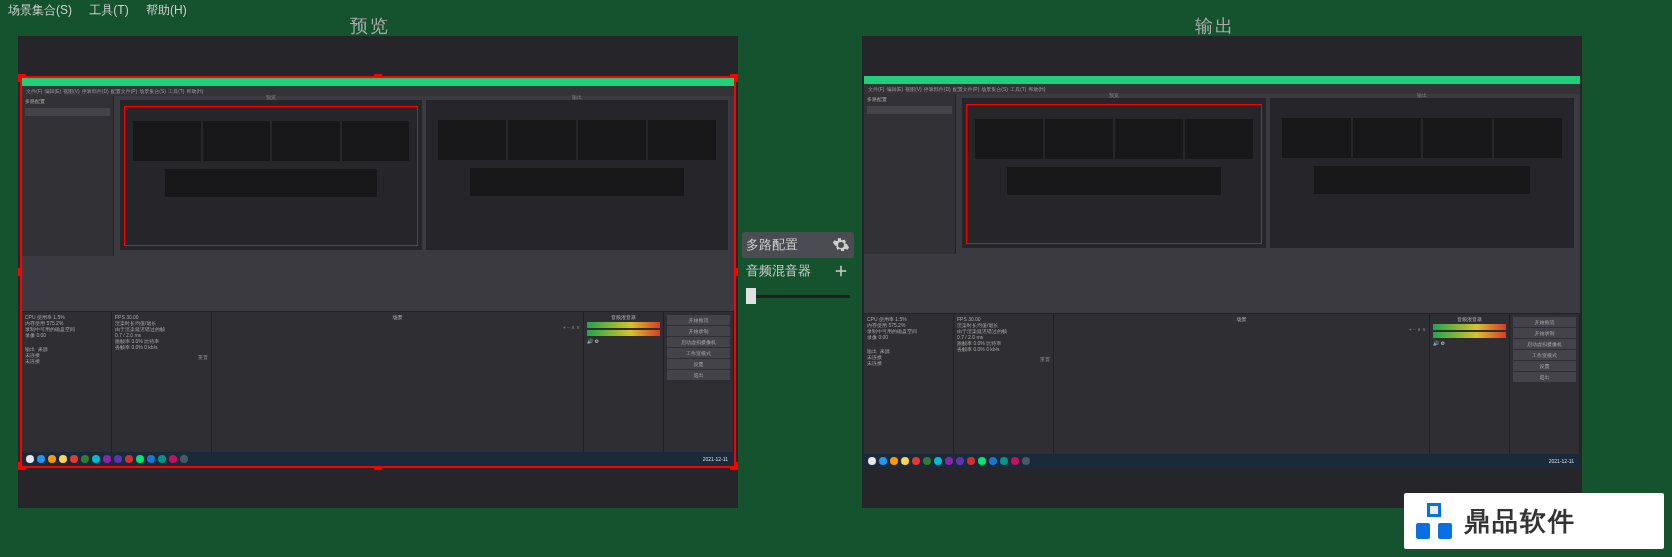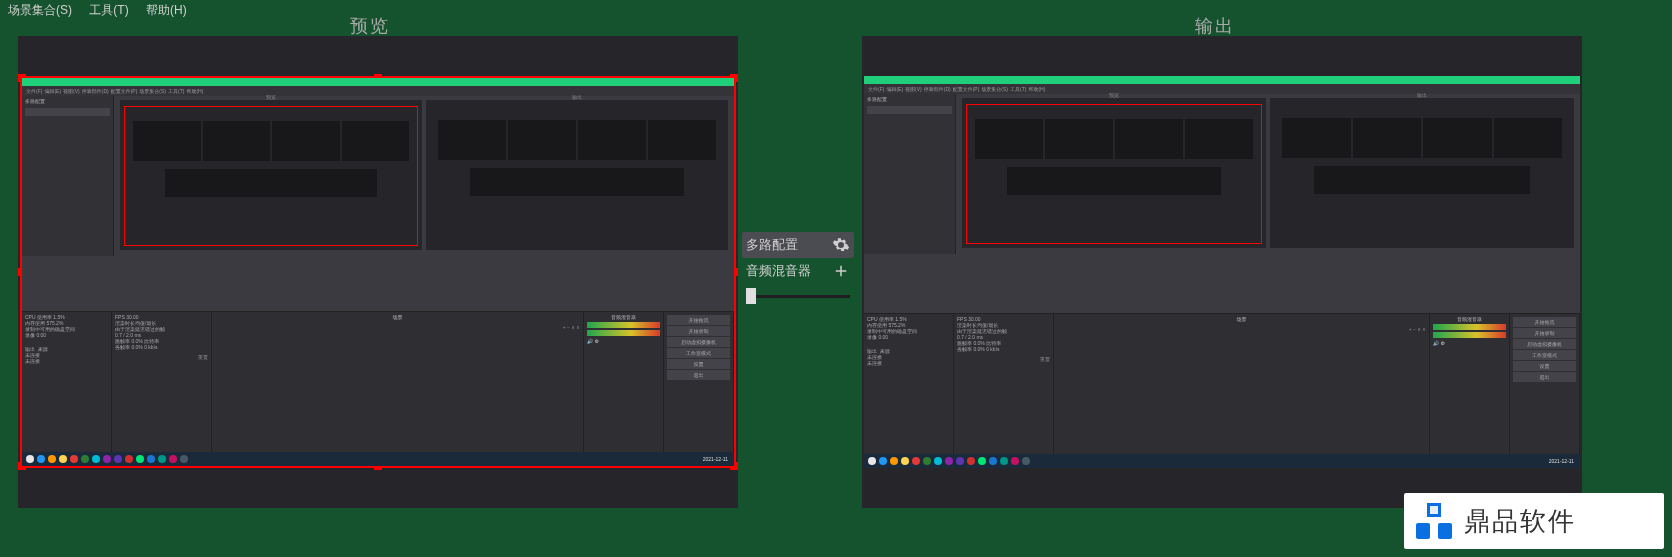--- a/index.html
+++ b/index.html
@@ -61,21 +61,21 @@
 .slider-track { position: relative; margin-top: 4px; height: 16px; display: flex; align-items: center; padding: 0 4px; }
 .slider-track .rail { flex: 1; height: 3px; background: #1f1f22; }
 .slider-track .thumb { position: absolute; left: 4px; width: 10px; height: 16px; background: #e0e0e0; }
 
 
 .watermark { position: absolute; right: 8px; bottom: 8px; width: 260px; height: 56px; background: #ffffff; border-radius: 2px; display: flex; align-items: center; padding: 0 12px; }
 .watermark .logo { width: 36px; height: 36px; position: relative; margin-right: 12px; }
 .watermark .logo .top-sq { position: absolute; left: 11px; top: 0; width: 14px; height: 14px; border: 3px solid #0a6fe0; background: rgba(10,111,224,.1); }
 .watermark .logo .b1 { position: absolute; left: 0; bottom: 0; width: 14px; height: 16px; background: #0a6fe0; border-radius: 2px; }
 .watermark .logo .b2 { position: absolute; right: 0; bottom: 0; width: 14px; height: 16px; background: #0a6fe0; border-radius: 2px; }
-.watermark .text { font-size: 26px; font-weight: 400; color: #333; letter-spacing: 2px; }
+.watermark .text { font-size: 26px; font-weight: 700; color: #333; letter-spacing: 2px; }
 
 
 .nest-grid { position: absolute; left: 8px; right: 8px; top: 14px; height: 40px; display: flex; gap: 2px; }
 .nest-grid div { flex: 1; background: #18181b; }
 .nest-wide { position: absolute; left: 40px; right: 40px; top: 62px; height: 28px; background: #18181b; }
 </style>
 </head>
 <body>
 
 <div class="root">

